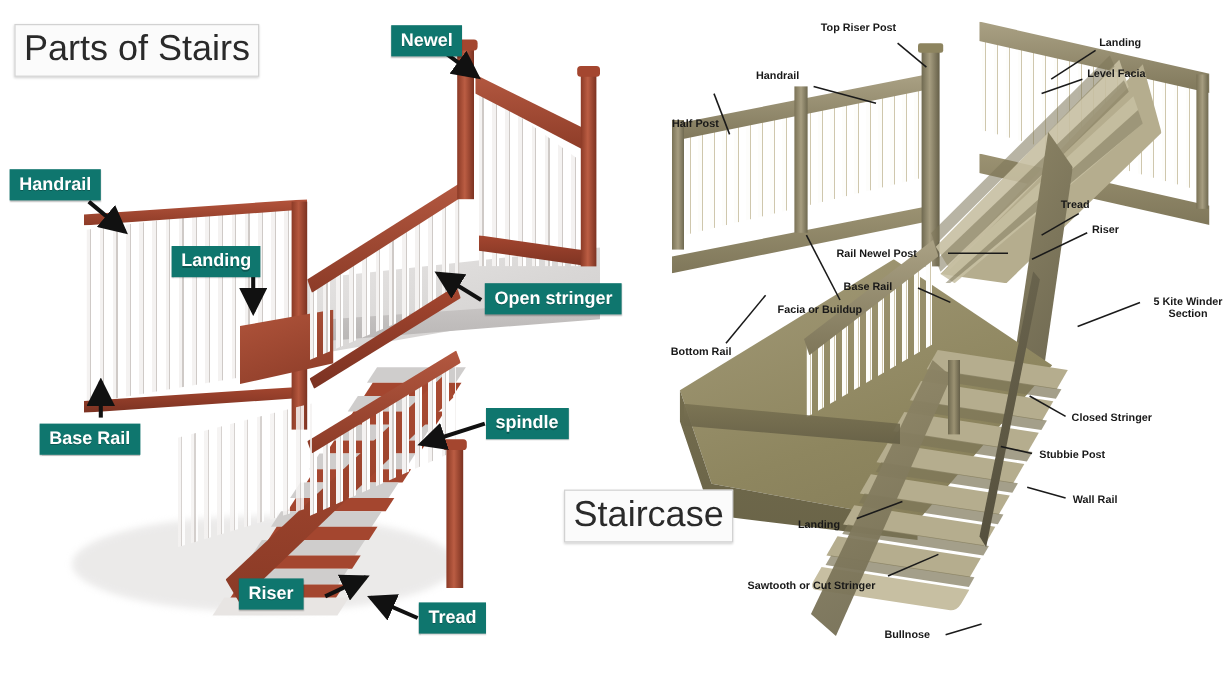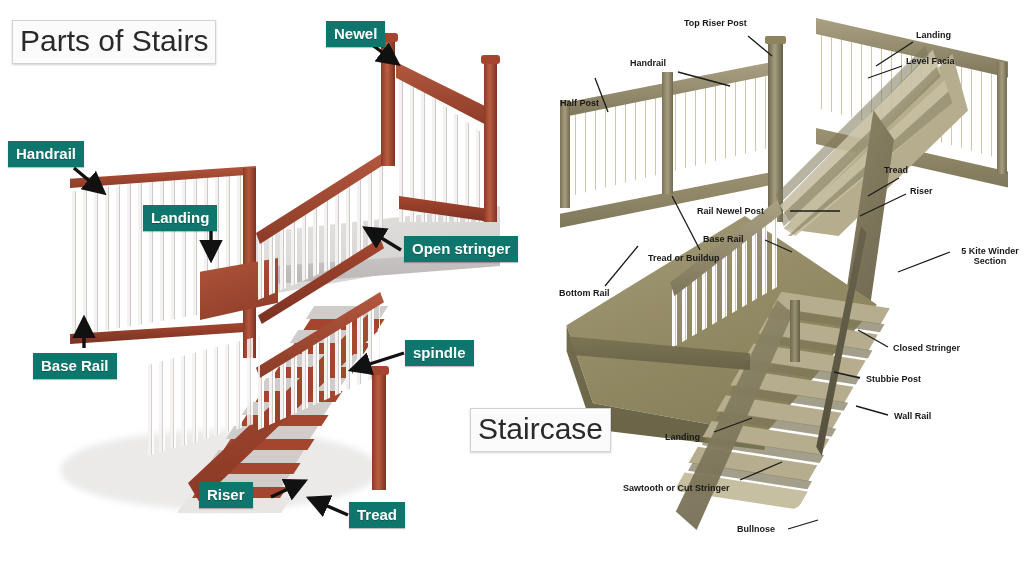--- a/index.html
+++ b/index.html
@@ -344,21 +344,21 @@
 
   <div class="bl" style="left:684px;top:18px;">Top Riser Post</div>
   <div class="bl" style="left:916px;top:30px;">Landing</div>
   <div class="bl" style="left:630px;top:58px;">Handrail</div>
   <div class="bl" style="left:906px;top:56px;">Level Facia</div>
   <div class="bl" style="left:560px;top:98px;">Half Post</div>
   <div class="bl" style="left:884px;top:165px;">Tread</div>
   <div class="bl" style="left:910px;top:186px;">Riser</div>
   <div class="bl" style="left:697px;top:206px;">Rail Newel Post</div>
   <div class="bl" style="left:703px;top:234px;">Base Rail</div>
-  <div class="bl" style="left:648px;top:253px;">Tread or Buildup</div>
+  <div class="bl" style="left:648px;top:253px;">Facia or Buildup</div>
   <div class="bl" style="left:559px;top:288px;">Bottom Rail</div>
   <div class="bl wrap" style="left:956px;top:246px;width:68px;">5 Kite Winder Section</div>
   <div class="bl" style="left:893px;top:343px;">Closed Stringer</div>
   <div class="bl" style="left:866px;top:374px;">Stubbie Post</div>
   <div class="bl" style="left:894px;top:411px;">Wall Rail</div>
   <div class="bl" style="left:665px;top:432px;">Landing</div>
   <div class="bl" style="left:623px;top:483px;">Sawtooth or Cut Stringer</div>
   <div class="bl" style="left:737px;top:524px;">Bullnose</div>
 
 </div>

